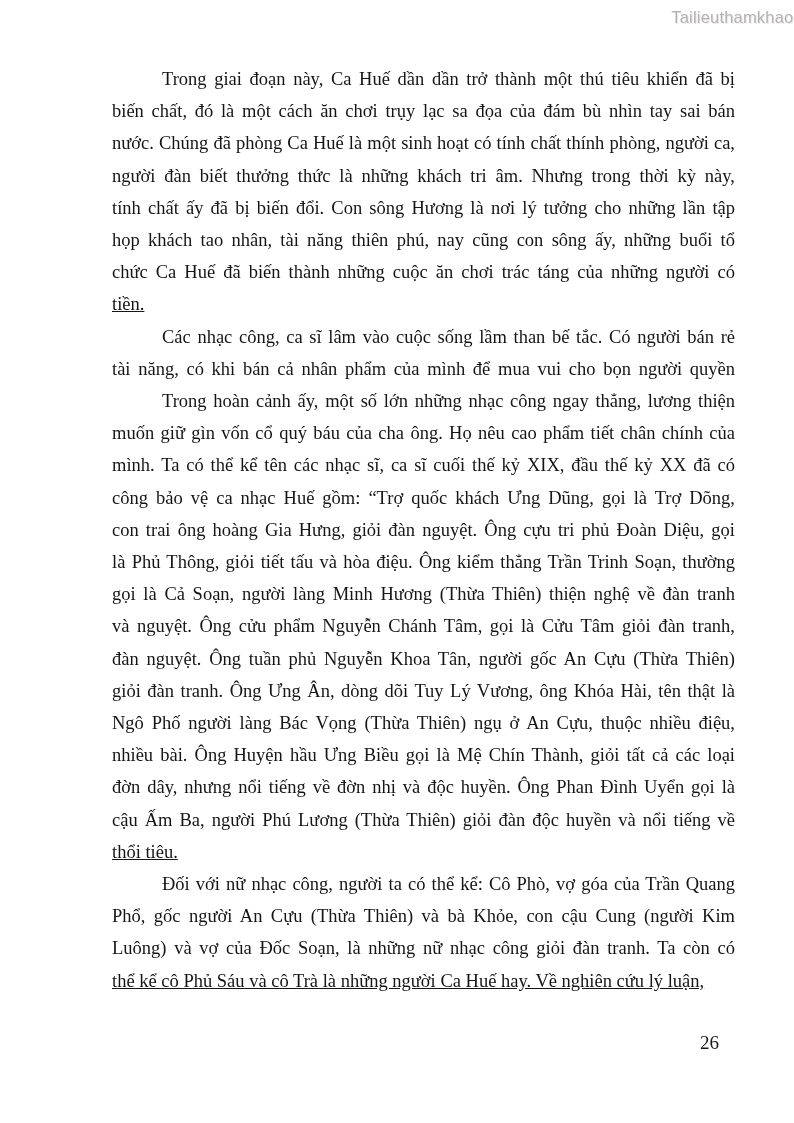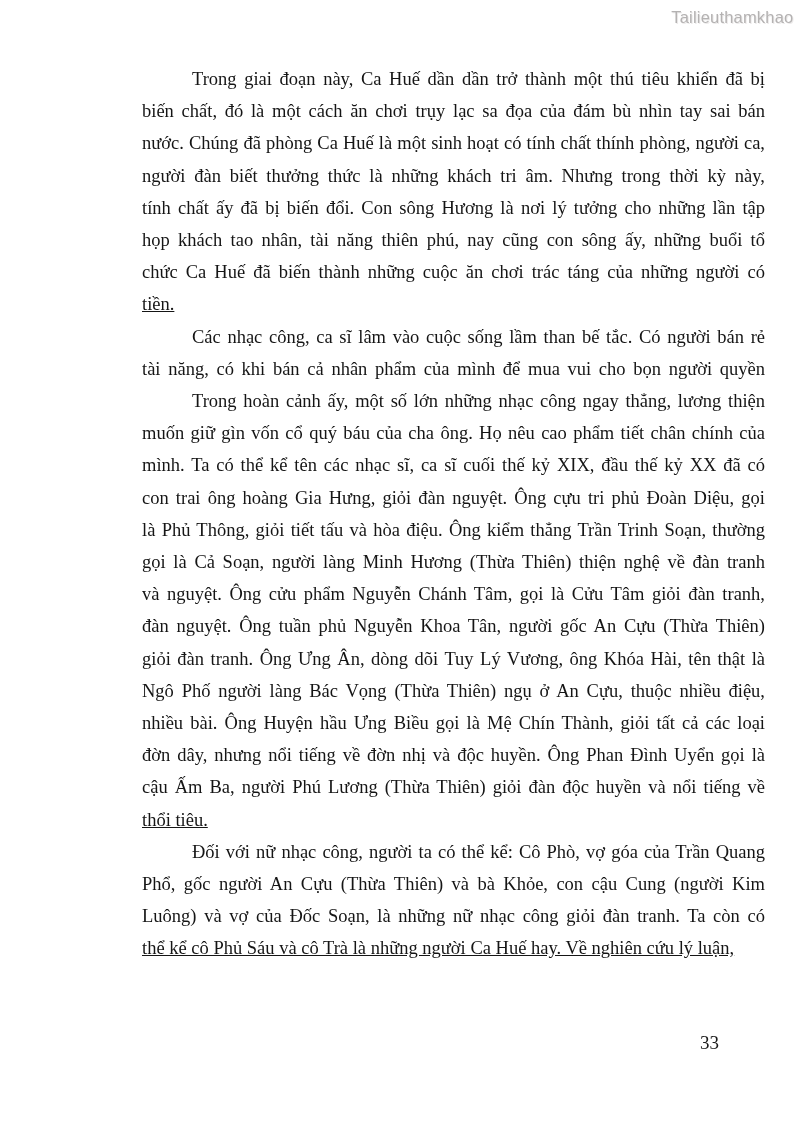--- a/index.html
+++ b/index.html
@@ -23,21 +23,20 @@
     text-shadow: 1px 1px 0 #eceaea;
     letter-spacing: 0.2px;
   }
   .body-text {
     position: absolute;
     left: 112px;
     top: 63px;
     width: 623px;
     font-size: 18.5px;
     line-height: 32.2px;
-    margin-left: 30px;
   }
   .para { margin: 0; }
   .line {
     text-align: justify;
     text-align-last: justify;
   }
   .line.first { text-indent: 50px; }
   .line.last { text-align-last: left; text-decoration: underline; }
   .page-number {
     position: absolute;
@@ -64,33 +63,34 @@
         <div class="line last">tiền.</div>
       </div>
       <div class="para">
         <div class="line first">Các nhạc công, ca sĩ lâm vào cuộc sống lầm than bế tắc. Có người bán rẻ</div>
         <div class="line">tài năng, có khi bán cả nhân phẩm của mình để mua vui cho bọn người quyền</div>
       </div>
       <div class="para">
         <div class="line first">Trong hoàn cảnh ấy, một số lớn những nhạc công ngay thẳng, lương thiện</div>
         <div class="line">muốn giữ gìn vốn cổ quý báu của cha ông. Họ nêu cao phẩm tiết chân chính của</div>
         <div class="line">mình. Ta có thể kể tên các nhạc sĩ, ca sĩ cuối thế kỷ XIX, đầu thế kỷ XX đã có</div>
+        <div class="line">công bảo vệ ca nhạc Huế gồm: “Trợ quốc khách Ưng Dũng, gọi là Trợ Dõng,</div>
         <div class="line">con trai ông hoàng Gia Hưng, giỏi đàn nguyệt. Ông cựu tri phủ Đoàn Diệu, gọi</div>
         <div class="line">là Phủ Thông, giỏi tiết tấu và hòa điệu. Ông kiểm thẳng Trần Trinh Soạn, thường</div>
         <div class="line">gọi là Cả Soạn, người làng Minh Hương (Thừa Thiên) thiện nghệ về đàn tranh</div>
         <div class="line">và nguyệt. Ông cửu phẩm Nguyễn Chánh Tâm, gọi là Cửu Tâm giỏi đàn tranh,</div>
         <div class="line">đàn nguyệt. Ông tuần phủ Nguyễn Khoa Tân, người gốc An Cựu (Thừa Thiên)</div>
         <div class="line">giỏi đàn tranh. Ông Ưng Ân, dòng dõi Tuy Lý Vương, ông Khóa Hài, tên thật là</div>
         <div class="line">Ngô Phố người làng Bác Vọng (Thừa Thiên) ngụ ở An Cựu, thuộc nhiều điệu,</div>
         <div class="line">nhiều bài. Ông Huyện hầu Ưng Biều gọi là Mệ Chín Thành, giỏi tất cả các loại</div>
         <div class="line">đờn dây, nhưng nổi tiếng về đờn nhị và độc huyền. Ông Phan Đình Uyển gọi là</div>
         <div class="line">cậu Ấm Ba, người Phú Lương (Thừa Thiên) giỏi đàn độc huyền và nổi tiếng về</div>
         <div class="line last">thổi tiêu.</div>
       </div>
       <div class="para">
         <div class="line first">Đối với nữ nhạc công, người ta có thể kể: Cô Phò, vợ góa của Trần Quang</div>
         <div class="line">Phổ, gốc người An Cựu (Thừa Thiên) và bà Khỏe, con cậu Cung (người Kim</div>
         <div class="line">Luông) và vợ của Đốc Soạn, là những nữ nhạc công giỏi đàn tranh. Ta còn có</div>
         <div class="line last">thể kể cô Phủ Sáu và cô Trà là những người Ca Huế hay. Về nghiên cứu lý luận,</div>
       </div>
     </div>
-  <div class="page-number">33</div>
+  <div class="page-number">26</div>
 </div>
 
 </body></html>

